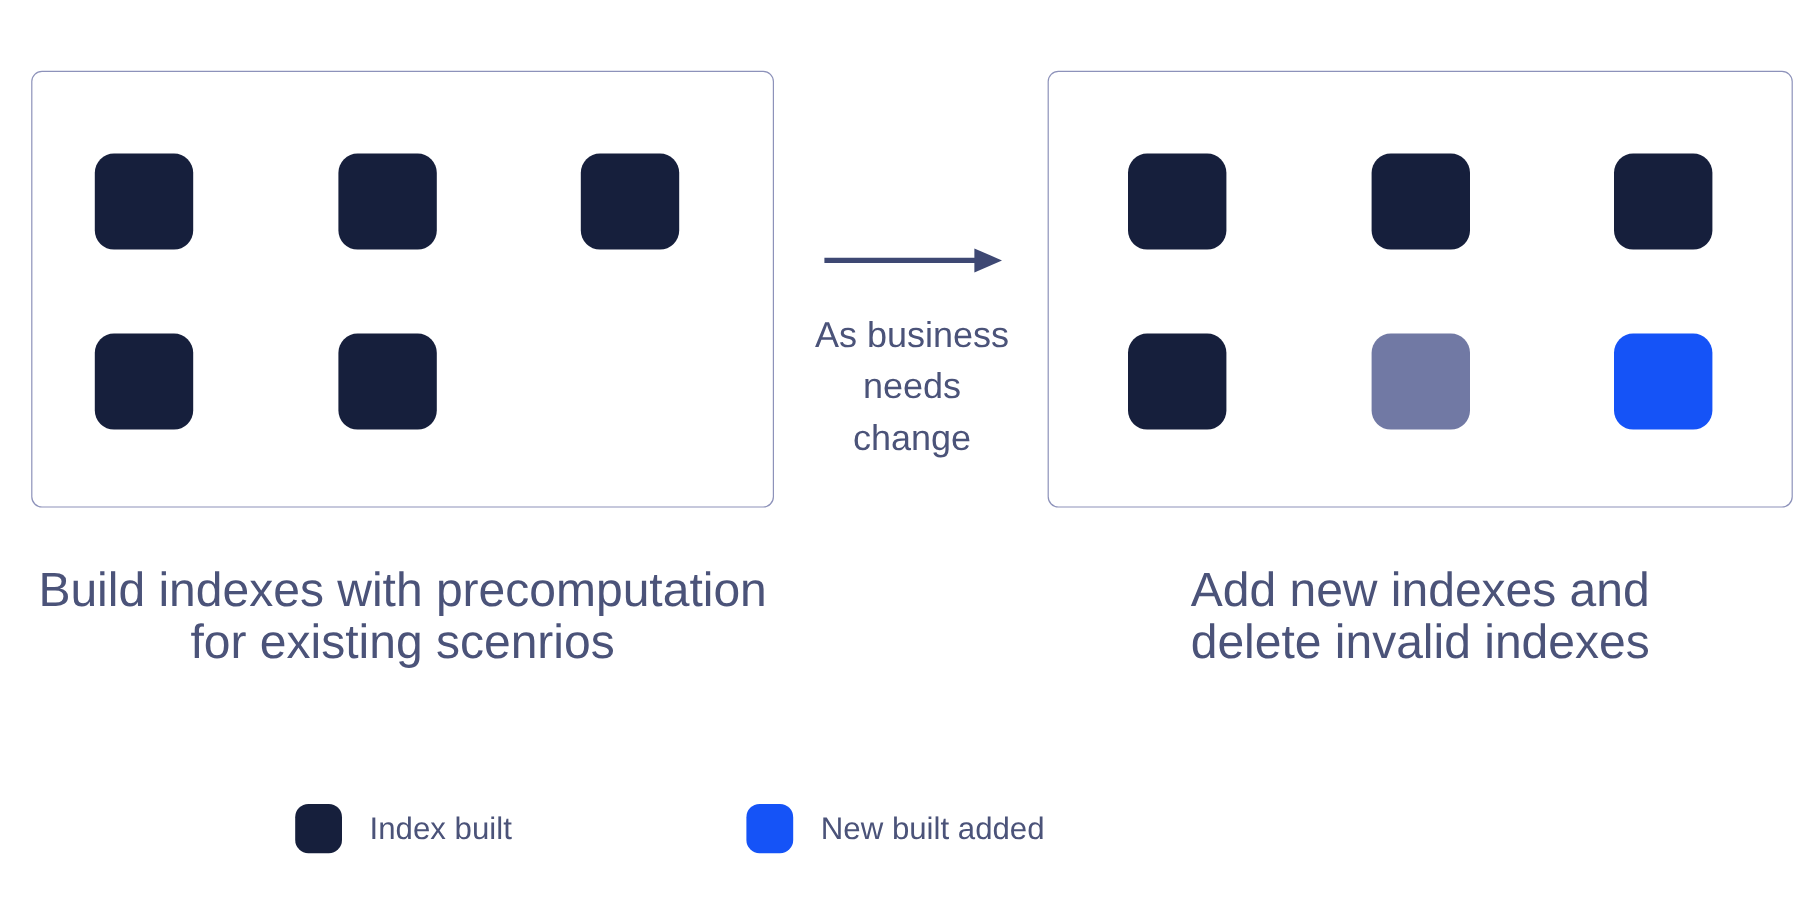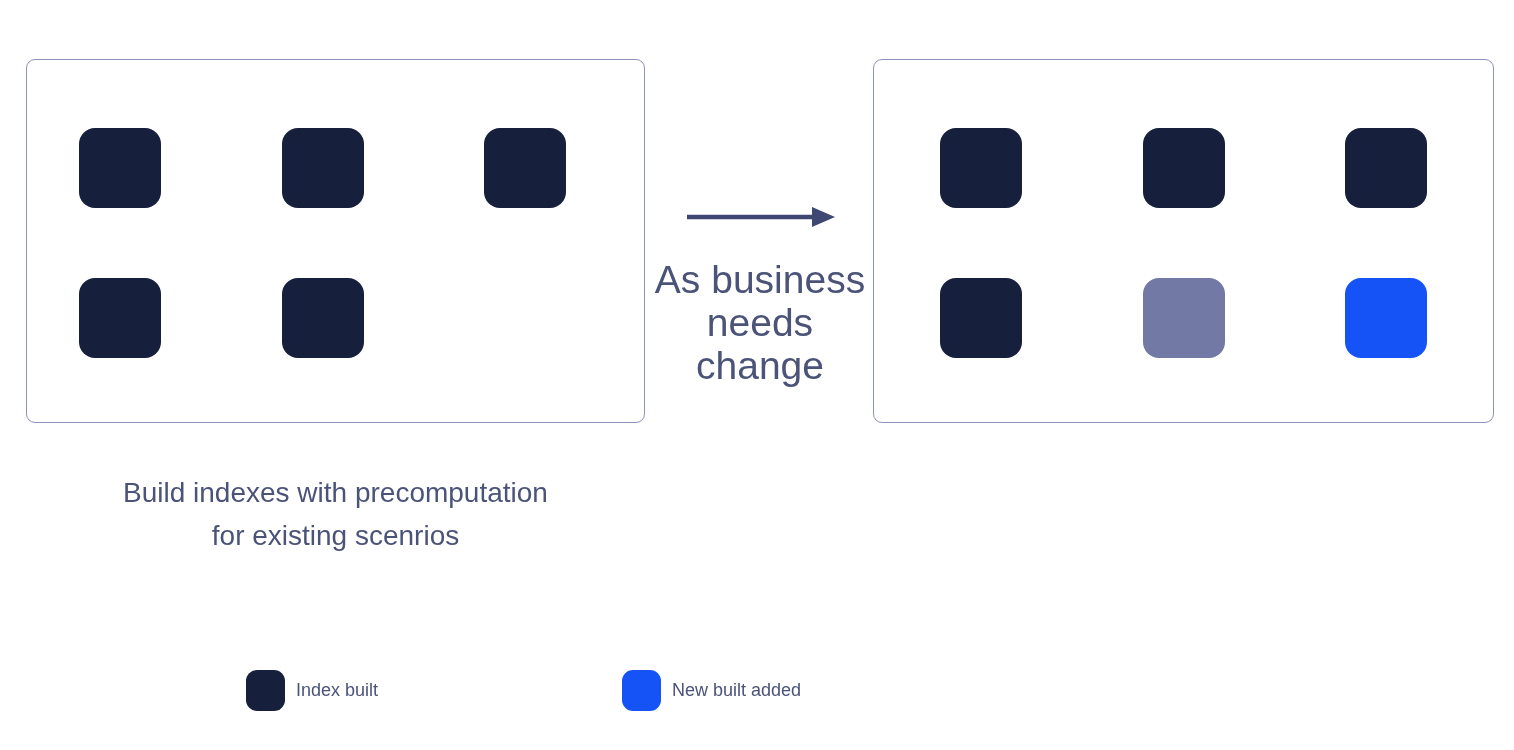--- a/index.html
+++ b/index.html
@@ -26,47 +26,47 @@
   .r0{top:68px}.r1{top:218px}
   .panel-left .c0{left:52px}.panel-left .c1{left:255px}.panel-left .c2{left:457px}
   .panel-right .c0{left:66px}.panel-right .c1{left:269px}.panel-right .c2{left:471px}
 
   .arrow-wrap{
     position:absolute;left:686px;top:203px;width:150px;height:28px;
   }
   .transition-label{
     position:absolute;left:650px;top:258px;width:220px;
     text-align:center;
-    font-size:39px;line-height:43px;
+    font-size:30px;line-height:43px;
     color:var(--text);
     white-space:pre-line;
   }
   .caption{
     position:absolute;top:471px;
     text-align:center;
-    font-size:28px;line-height:43px;
+    font-size:40px;line-height:43px;
     color:var(--text);
     white-space:pre-line;
   }
   .caption-left{left:26px;width:619px;}
   .caption-right{left:873px;width:621px;}
 
   .legend{position:absolute;left:0;top:0;width:100%;height:100%;pointer-events:none;}
   .legend-item{
     position:absolute;top:670px;
     display:flex;align-items:center;gap:11px;
   }
   .legend-item:nth-child(1){left:246px}
   .legend-item:nth-child(2){left:622px}
   .legend-item:nth-child(3){left:1023px}
   .legend-swatch{
     width:39px;height:41px;border-radius:11px;flex:0 0 auto;
   }
   .legend-label{
-    font-size:18px;color:var(--text);white-space:nowrap;
+    font-size:26px;color:var(--text);white-space:nowrap;margin-left:12px;
   }
 </style>
 </head>
 <body>
 
 <div class="canvas">
 
   <div class="panel panel-left">
       <div class="square r0 c0" style="background: rgb(22, 31, 60);"></div>
       <div class="square r0 c1" style="background: rgb(22, 31, 60);"></div>
@@ -91,20 +91,22 @@
       <div class="square r0 c1" style="background: rgb(22, 31, 60);"></div>
       <div class="square r0 c2" style="background: rgb(22, 31, 60);"></div>
       <div class="square r1 c0" style="background: rgb(22, 31, 60);"></div>
       <div class="square r1 c1" style="background: rgb(113, 121, 164);"></div>
       <div class="square r1 c2" style="background: rgb(21, 83, 247);"></div>
     </div>
 
   <div class="caption caption-left">Build indexes with precomputation
 for existing scenrios</div>
 
+  <div class="caption caption-right">Add new indexes and
+delete invalid indexes</div>
 
   <div class="legend">
       <div class="legend-item">
         <span class="legend-swatch" style="background: rgb(22, 31, 60);"></span>
         <span class="legend-label">Index built</span>
       </div>
       <div class="legend-item">
         <span class="legend-swatch" style="background: rgb(21, 83, 247);"></span>
         <span class="legend-label">New built added</span>
       </div>

